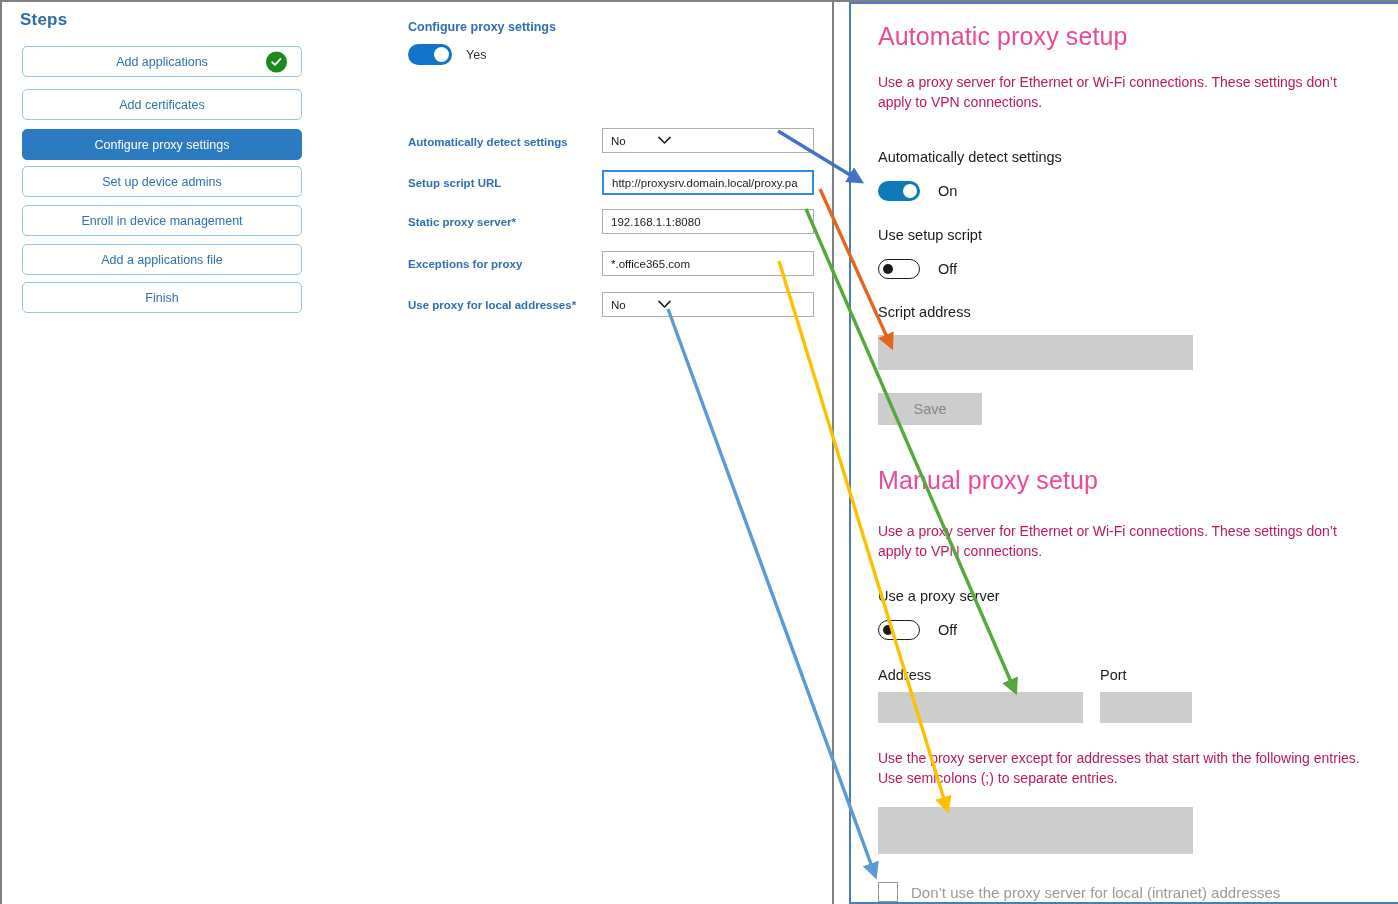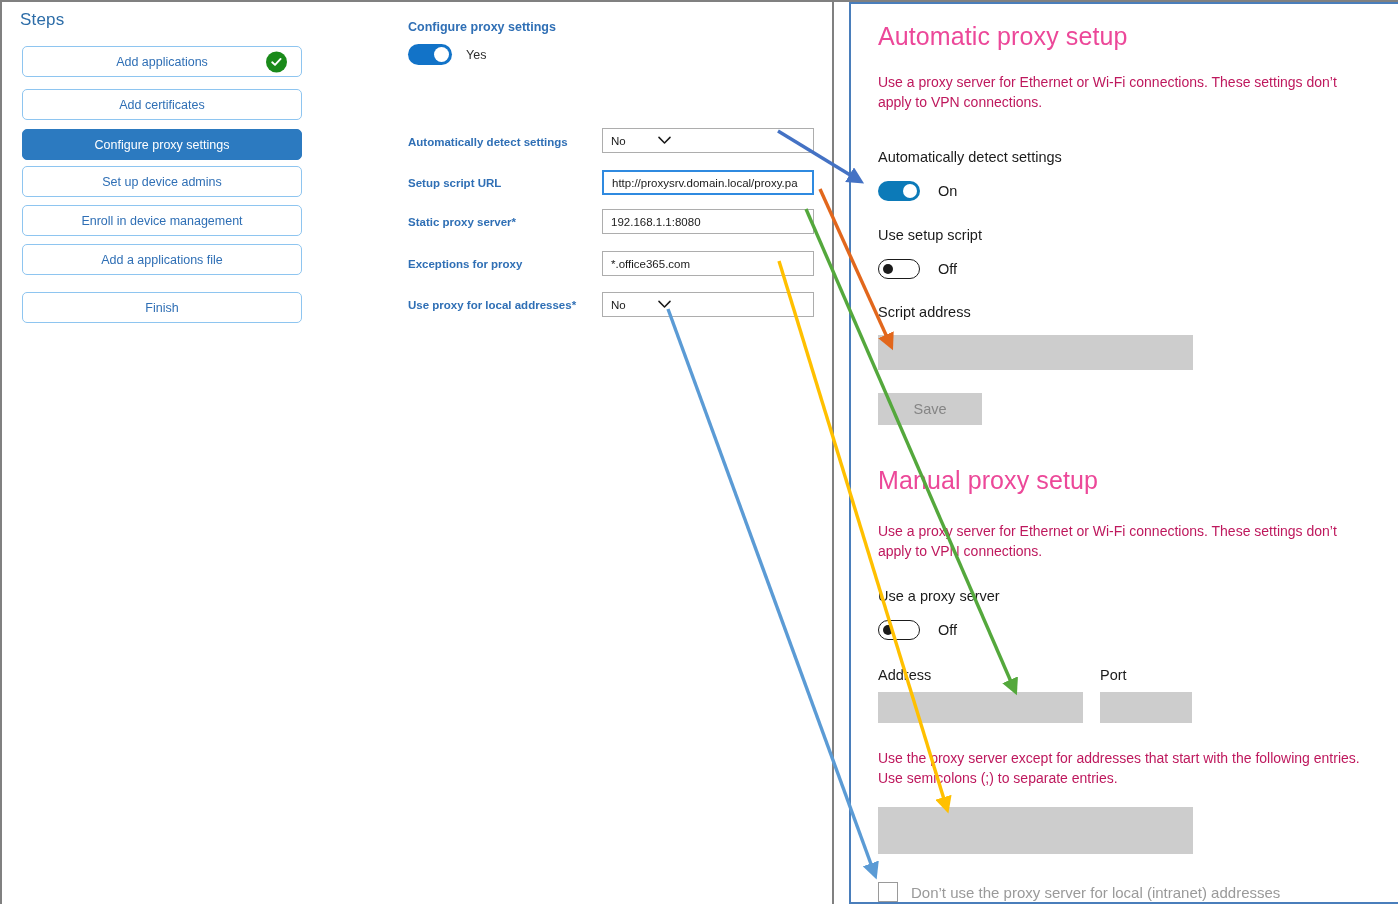--- a/index.html
+++ b/index.html
@@ -29,21 +29,21 @@
     position: absolute; left: 832px; top: 0; width: 2px; height: 904px;
     background: #808080;
   }
 
   
   #steps-panel {
     position: absolute; left: 2px; top: 2px; width: 318px; height: 900px;
   }
   #steps-title {
     position: absolute; left: 18px; top: 8px;
-    font-size: 17px; font-weight: normal; color: #2d6da8;
+    font-size: 17px; font-weight: bold; color: #2d6da8;
     letter-spacing: 0.2px;
   }
   .step-btn {
     position: absolute; left: 20px; width: 280px; height: 31px;
     border: 1px solid #8ec5f0; border-radius: 5px;
     background: #ffffff;
     display: flex; align-items: center; justify-content: center;
     font-size: 12.5px; color: #2f6fb5;
     cursor: pointer;
   }
@@ -207,21 +207,21 @@
     </div>
 
     <div class="step-btn" style="top:203px;">
       <span>Enroll in device management</span>
     </div>
 
     <div class="step-btn" style="top:242px;">
       <span>Add a applications file</span>
     </div>
 
-    <div class="step-btn" style="top:290px;align-items:center;">
+    <div class="step-btn" style="top:280px;align-items:center;">
       <span>Finish</span>
     </div>
   </div>
 
   <div id="form-panel">
     <div id="cfg-label">Configure proxy settings</div>
 
     <div id="cfg-toggle-wrap">
       <span class="sw-on">
           <span class="knob"></span>

